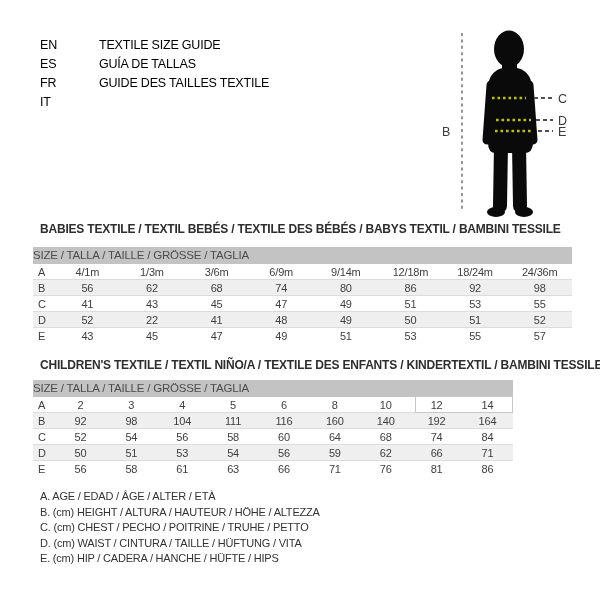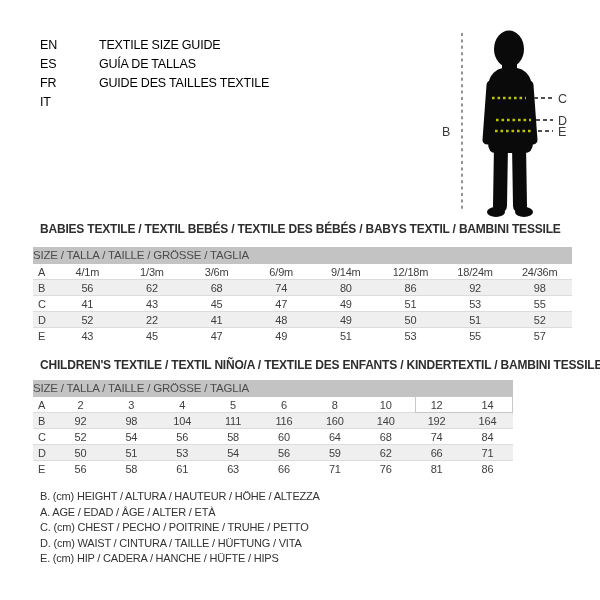--- a/index.html
+++ b/index.html
@@ -249,20 +249,20 @@
           <td>81</td>
           <td>86</td>
         </tr>
       </tbody>
     </table>
   </div>
 
   <div class="highlight-box"></div>
 
   <div class="legend">
+    <div class="legend-line">A. AGE / EDAD / ÂGE / ALTER / ETÀ</div>
     <div class="legend-line">B. (cm) HEIGHT / ALTURA / HAUTEUR / HÖHE / ALTEZZA</div>
-    <div class="legend-line">A. AGE / EDAD / ÂGE / ALTER / ETÀ</div>
     <div class="legend-line">C. (cm) CHEST / PECHO / POITRINE / TRUHE / PETTO</div>
     <div class="legend-line">D. (cm) WAIST / CINTURA / TAILLE / HÜFTUNG / VITA</div>
     <div class="legend-line">E. (cm) HIP / CADERA / HANCHE / HÜFTE / HIPS</div>
   </div>
 
 </div>
 
 </body></html>

